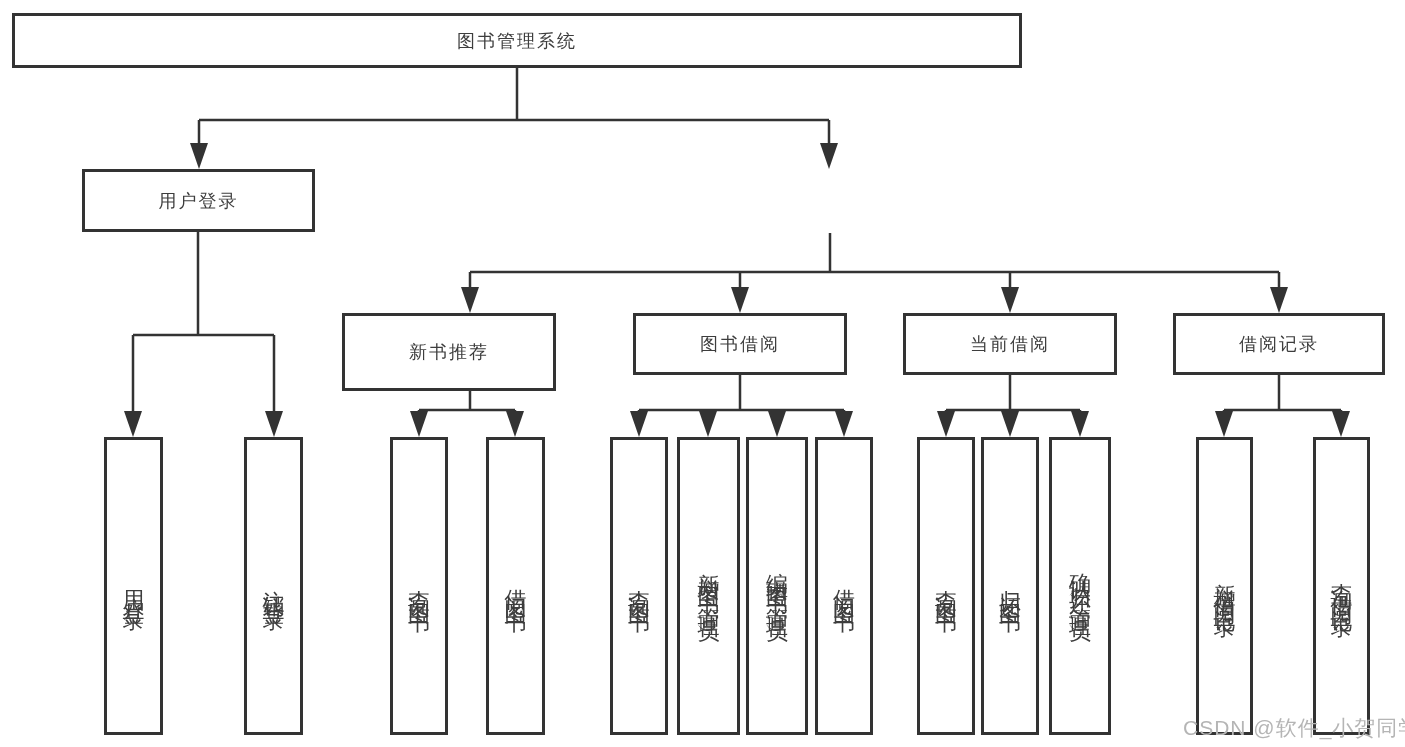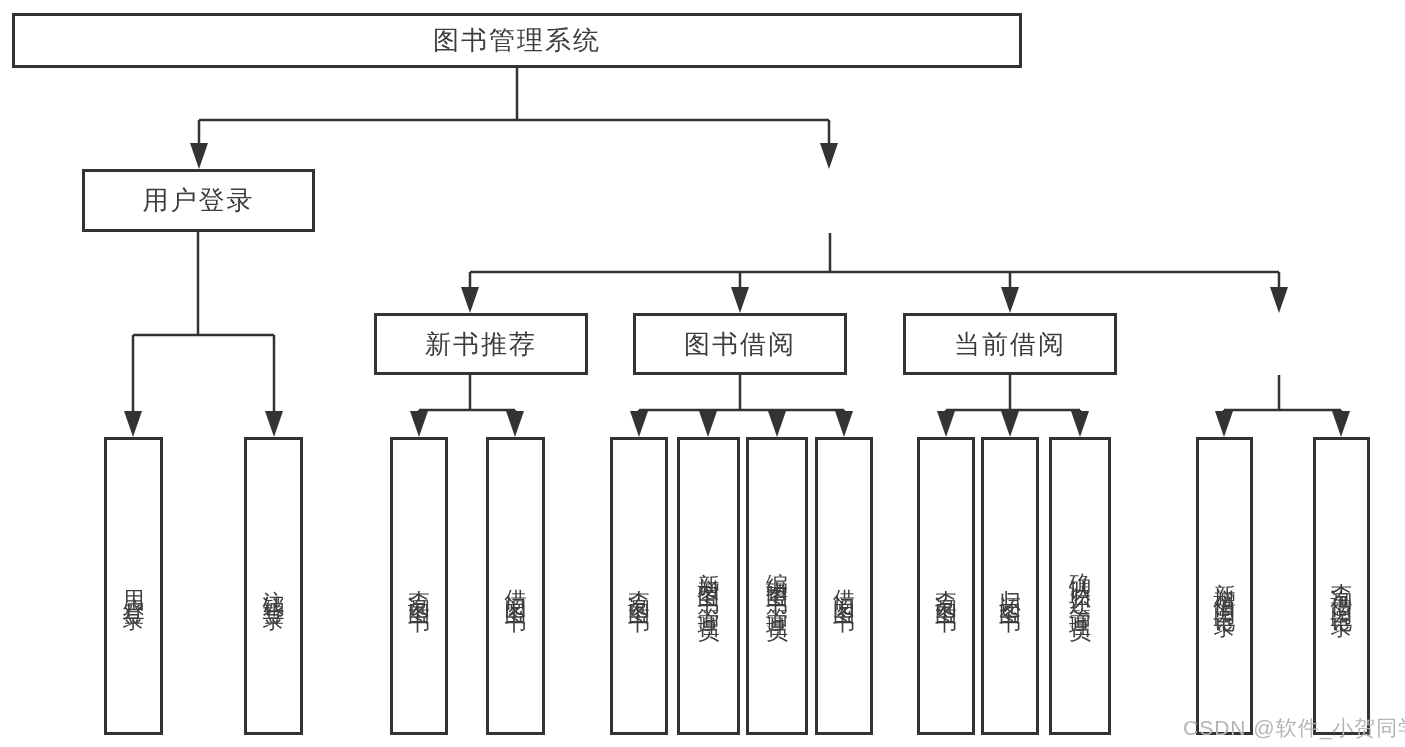--- a/index.html
+++ b/index.html
@@ -16,21 +16,21 @@
   }
   .wires{position:absolute;left:0;top:0;}
   .c-line{stroke:var(--line,#333);stroke-width:2.5;fill:none;}
   .c-arrow{fill:var(--line,#333);stroke:none;}
   .box{
     position:absolute;box-sizing:border-box;
     border:3px solid var(--line,#333);
     background:#fff;color:var(--text,#3d3d3d);
     display:flex;align-items:center;justify-content:center;
   }
-  .hbox{font-size:26px;letter-spacing:2px;white-space:nowrap;text-align:center;}
+  .hbox{font-size:18px;letter-spacing:2px;white-space:nowrap;text-align:center;}
   .leaf{
     writing-mode:vertical-rl;text-orientation:mixed;
     font-size:22px;letter-spacing:7px;line-height:1;
     top:437px;height:298px;
   }
   .watermark{
     position:absolute;left:1183px;top:714px;
     font-size:21px;letter-spacing:1px;color:var(--watermark,#b5b5b5);
     white-space:nowrap;z-index:5;
   }
@@ -67,23 +67,24 @@
     <polygon class="c-arrow" points="1001,411 1019,411 1010,437"></polygon>
     <polygon class="c-arrow" points="1071,411 1089,411 1080,437"></polygon>
     <polygon class="c-arrow" points="1215,411 1233,411 1224,437"></polygon>
     <polygon class="c-arrow" points="1332,411 1350,411 1341,437"></polygon>
   </svg>
 
   <div class="box hbox" style="left:12px;top:13px;width:1010px;height:55px">图书管理系统</div>
 
   <div class="box hbox" style="left:82px;top:169px;width:233px;height:63px">用户登录</div>
 
-  <div class="box hbox" style="left:374px;top:313px;width:214px;height:62px">新书推荐</div>
+  <div class="box hbox" style="left:342px;top:313px;width:214px;height:78px">新书推荐</div>
   <div class="box hbox" style="left:903px;top:313px;width:214px;height:62px">当前借阅</div>
   <div class="box hbox" style="left:633px;top:313px;width:214px;height:62px">图书借阅</div>
+  <div class="box hbox" style="left:1173px;top:313px;width:212px;height:62px">借阅记录</div>
 
   <div class="box leaf" style="left:104px;width:59px">用户登录</div>
   <div class="box leaf" style="left:244px;width:59px">注销登录</div>
 
   <div class="box leaf" style="left:390px;width:58px">查询图书</div>
   <div class="box leaf" style="left:486px;width:59px">借阅图书</div>
 
   <div class="box leaf" style="left:610px;width:58px">查询图书</div>
   <div class="box leaf" style="left:677px;width:63px">新增图书（管理员）</div>
   <div class="box leaf" style="left:746px;width:62px">编辑图书（管理员）</div>

